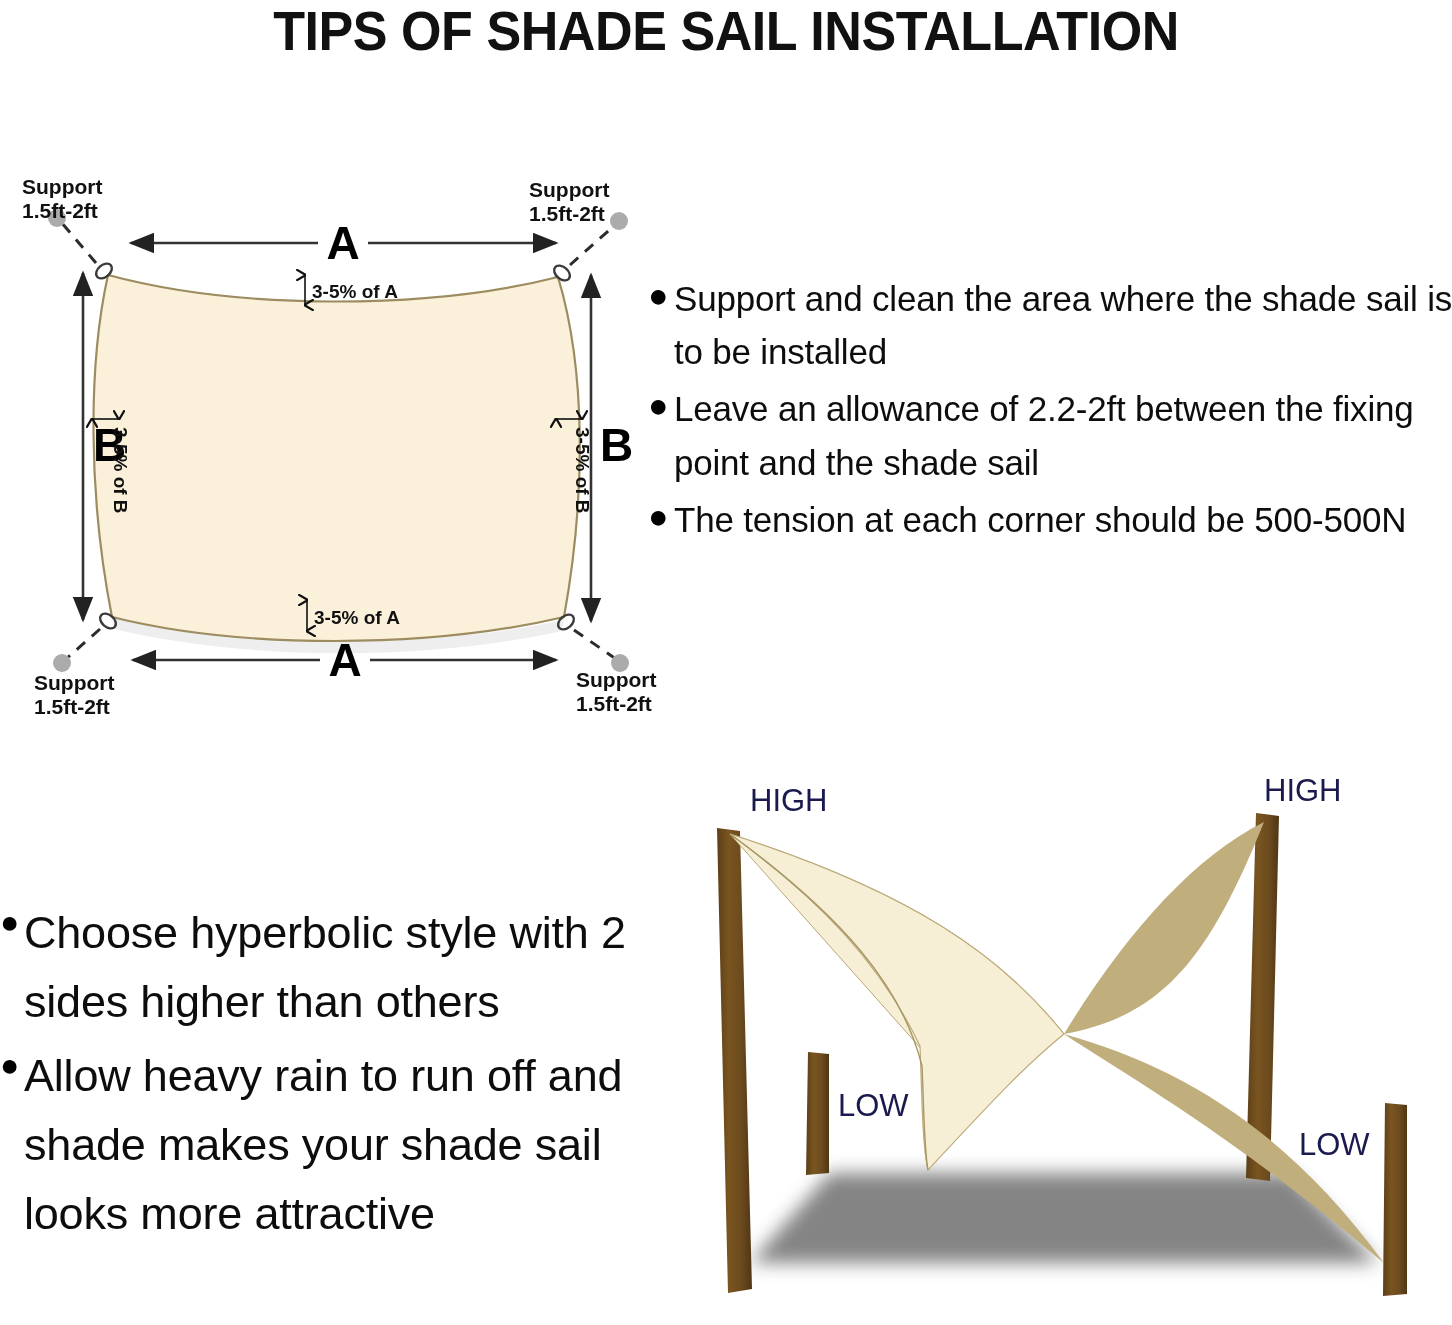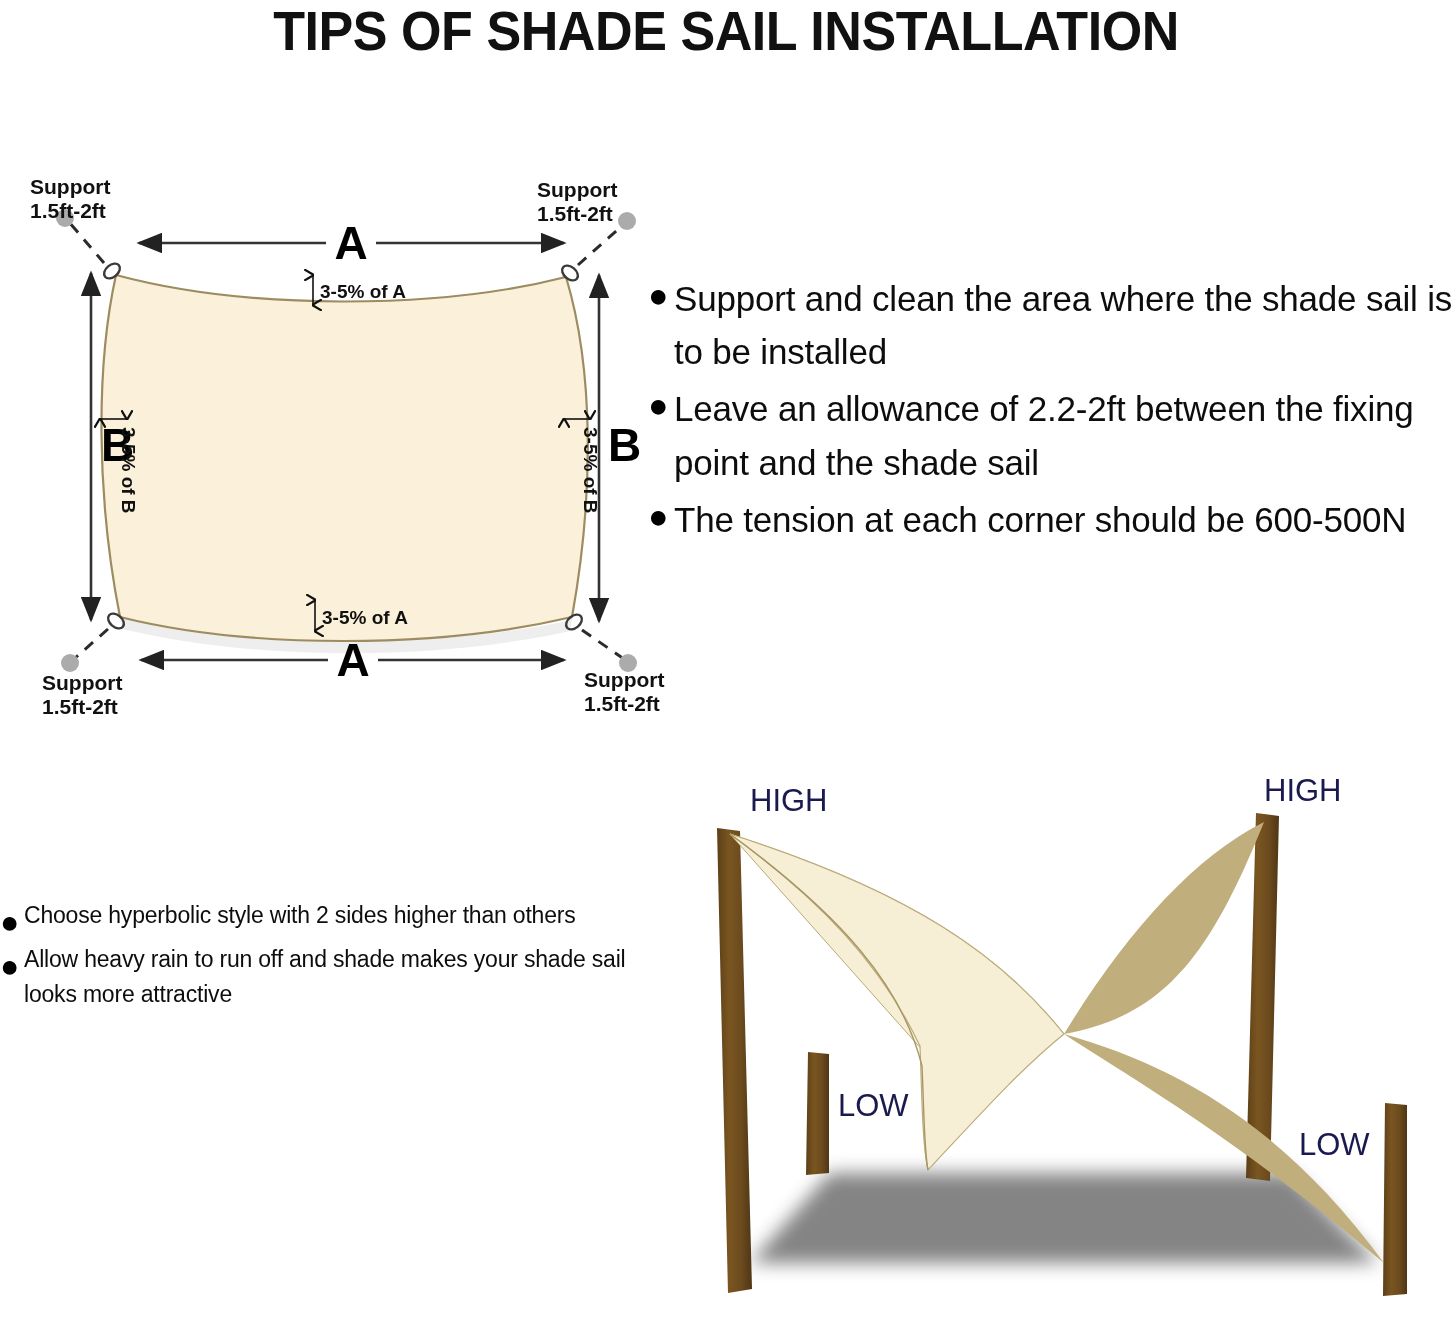--- a/index.html
+++ b/index.html
@@ -30,21 +30,21 @@
     line-height: 1.02;
     transform: scaleX(0.93);
     transform-origin: center top;
     color: #111111;
     white-space: nowrap;
   }
 
   
   #rect-diagram {
     position: absolute;
-    left: 16px;
+    left: 8px;
     top: 165;
     width: 660px;
     height: 560px;
   }
   #rect-diagram svg { display: block; }
 
   
   #tips-list-top {
     position: absolute;
     left: 648px;
@@ -70,21 +70,21 @@
     padding-top: 6px;
     color: #000;
   }
   .tip-text {
     flex: 1 1 auto;
     font-size: 35px;
     line-height: 1.52;
     color: #0d0d0d;
     letter-spacing: -0.2px;
   }
-  #tips-list-bottom .tip-text { font-size: 23px; line-height: 1.54; }
+  #tips-list-bottom .tip-text { font-size: 45px; line-height: 1.54; }
   #tips-list-bottom .tip-bullet { font-size: 32px; padding-top: 8px; width: 24px;}
 
   
   #hyper-illustration {
     position: absolute;
     left: 672px;
     top: 766px;
     width: 780px;
     height: 543px;
   }
@@ -189,21 +189,21 @@
   <div class="tip-row">
     <span class="tip-bullet">●</span>
     <span class="tip-text">Support and clean the area where the shade sail is to be installed</span>
   </div>
   <div class="tip-row">
     <span class="tip-bullet">●</span>
     <span class="tip-text">Leave an allowance of 2.2-2ft between the fixing point and the shade sail</span>
   </div>
   <div class="tip-row">
     <span class="tip-bullet">●</span>
-    <span class="tip-text">The tension at each corner should be 600-500N</span>
+    <span class="tip-text">The tension at each corner should be 500-500N</span>
   </div>
 </div>
 
 <div id="tips-list-bottom">
   <div class="tip-row">
     <span class="tip-bullet">●</span>
     <span class="tip-text">Choose hyperbolic style with 2 sides higher than others</span>
   </div>
   <div class="tip-row">
     <span class="tip-bullet">●</span>

